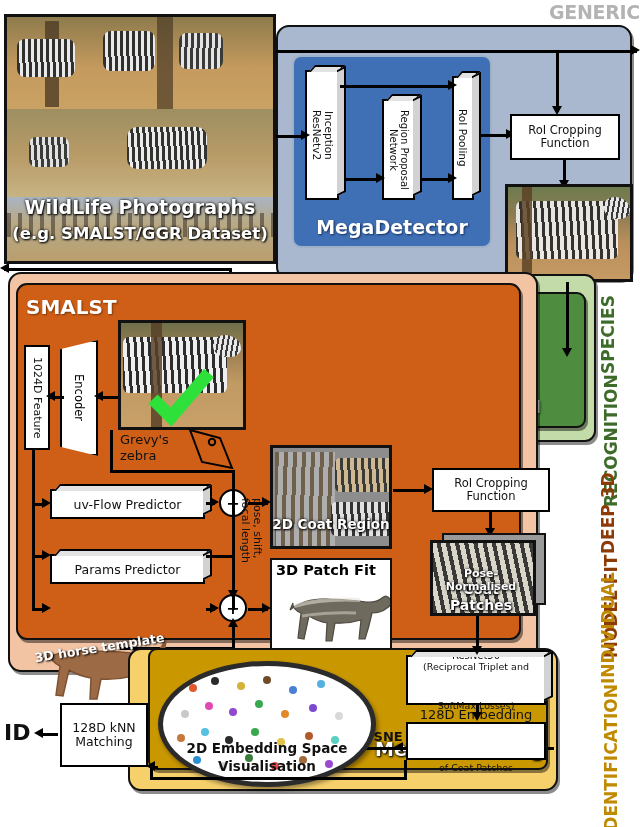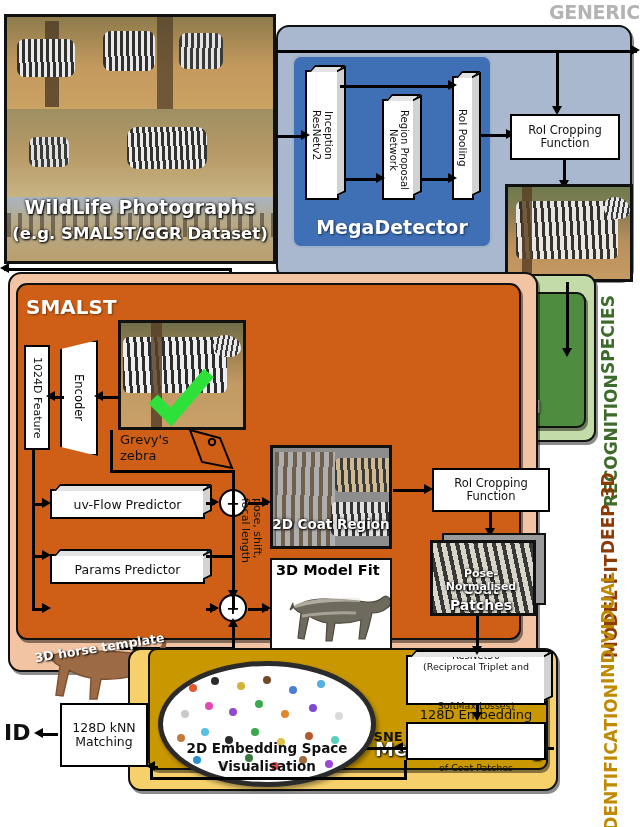--- a/index.html
+++ b/index.html
@@ -284,21 +284,21 @@
   </div>
   <div class="cap" style="top:516px;left:272px;width:118px;text-align:center;font-size:13.5px;">2D Coat Region</div>
 
   <div class="photo" style="top:558px;left:270px;width:122px;height:110px;background:#fff;border-width:2px;">
     <svg width="118" height="106" viewBox="0 0 118 106" style="position:absolute;left:0;top:0;">
       <path d="M18,50 q14,-12 40,-11 q24,1 36,3 q10,1 16,-4 q5,-4 8,1 q3,5 -3,9 q-6,5 -15,5 q-3,14 -7,26 l-6,0 l2,-19 q-13,4 -26,3 l-3,18 l-6,0 l1,-18 q-10,-2 -18,-7 l-5,23 l-6,-1 l3,-25 q-9,-4 -8,-10 z" fill="#6f6a5e" stroke="#4d493f" stroke-width="1.2"></path>
       <path d="M22,46 q30,-8 66,-6" fill="none" stroke="#e8e4d8" stroke-width="4" opacity=".55"></path>
       <path d="M30,56 q28,-4 54,-3" fill="none" stroke="#dedacd" stroke-width="3" opacity=".5"></path>
     </svg>
   </div>
-  <div class="cap" style="top:562px;left:276px;color:#000;text-shadow:none;font-size:14.5px;">3D Model Fit</div>
+  <div class="cap" style="top:562px;left:276px;color:#000;text-shadow:none;font-size:14.5px;">3D Patch Fit</div>
 
   <div class="abs ln hl" style="top:502px;left:248px;width:20px;"></div>
   <div class="abs ah ah-r" style="top:497px;left:262px;"></div>
   <div class="abs ln hl" style="top:608px;left:248px;width:20px;"></div>
   <div class="abs ah ah-r" style="top:603px;left:262px;"></div>
 
   <div class="abs box ctr" style="top:468px;left:432px;width:118px;height:44px;flex-direction:column;">
     <span>RoI Cropping</span>
     <span>Function</span>
   </div>

